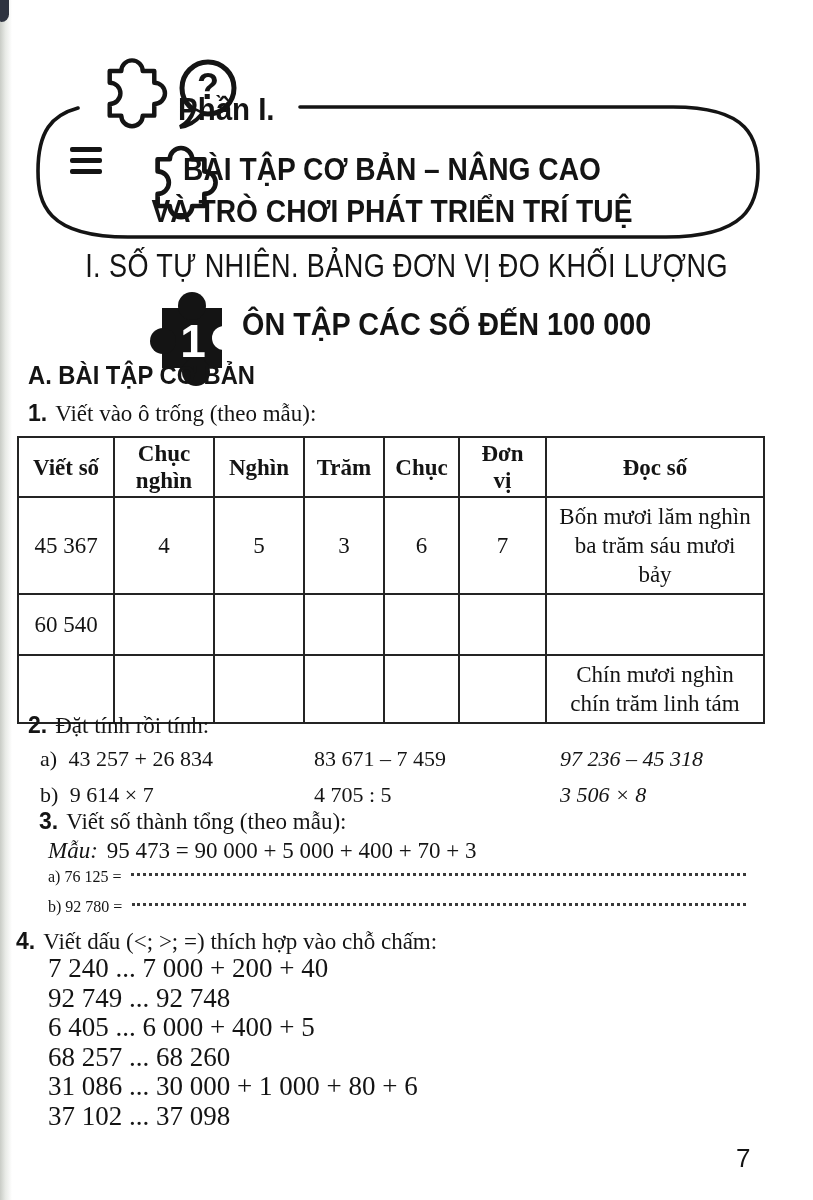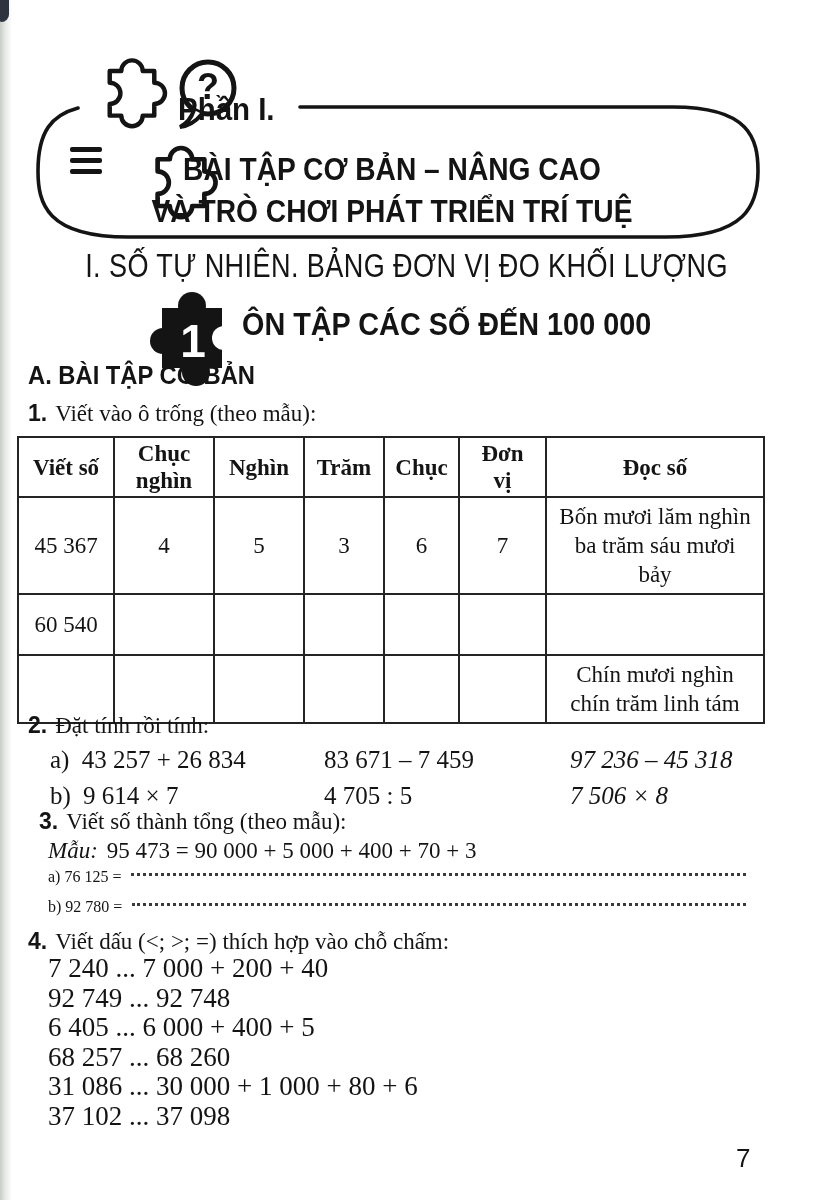--- a/index.html
+++ b/index.html
@@ -39,21 +39,21 @@
   .ex-head{font-size:23px;white-space:nowrap;}
   .ex-num{font-family:"Liberation Sans",sans-serif;font-weight:bold;font-size:23px;margin-right:8px;}
   
   table.num-table{border-collapse:collapse;table-layout:fixed;width:746px;}
   table.num-table th,table.num-table td{border:2px solid #242424;text-align:center;
     vertical-align:middle;font-size:23px;line-height:29px;padding:2px 8px;overflow:hidden;}
   table.num-table th{font-weight:bold;line-height:27px;}
   table.num-table th.narrow{padding:0 18px;text-align:center;}
   table.num-table td.read{padding:4px 10px;}
   
-  .ex2-row{position:absolute;left:50px;width:730px;font-size:25px;white-space:nowrap;}
+  .ex2-row{position:absolute;left:40px;width:730px;font-size:22px;white-space:nowrap;}
   .ex2-c2{position:absolute;left:274px;top:0;}
   .ex2-c3{position:absolute;left:520px;top:0;font-style:italic;}
   .ex3-line{position:absolute;left:48px;width:700px;display:flex;align-items:center;font-size:16px;}
   .ex3-text{white-space:nowrap;}
   .dots{flex:1;border-bottom:3px dotted #3a3a3a;margin:0 2px 6px 10px;height:1px;}
   .ital{font-style:italic;margin-right:9px;}
   .ex4-item{font-size:27px;line-height:29.5px;white-space:nowrap;}
   .page-num{font-family:"Liberation Sans",sans-serif;font-size:26px;}
 </style>
 </head>
@@ -173,39 +173,39 @@
   <div class="ex2-row" style="top:746px">
     <span>a)</span>
     <span style="margin-left:6px">43 257 + 26 834</span>
     <span class="ex2-c2">83 671 – 7 459</span>
     <span class="ex2-c3">97 236 – 45 318</span>
   </div>
   <div class="ex2-row" style="top:782px">
     <span>b)</span>
     <span style="margin-left:6px">9 614 × 7</span>
     <span class="ex2-c2">4 705 : 5</span>
-    <span class="ex2-c3">7 506 × 8</span>
+    <span class="ex2-c3">3 506 × 8</span>
   </div>
 
   <div class="abs ex-head" style="left:39px;top:808px">
     <span class="ex-num">3.</span><span>Viết số thành tổng (theo mẫu):</span>
   </div>
   <div class="abs ex-head" style="left:48px;top:838px">
     <span class="ital">Mẫu:</span><span>95 473 = 90 000 + 5 000 + 400 + 70 + 3</span>
   </div>
   <div class="ex3-line" style="top:868px">
     <span class="ex3-text">a) 76 125 =</span>
     <span class="dots"></span>
   </div>
   <div class="ex3-line" style="top:898px">
     <span class="ex3-text">b) 92 780 =</span>
     <span class="dots"></span>
   </div>
 
-  <div class="abs ex-head" style="left:28px;top:928px">
+  <div class="abs ex-head" style="left:16px;top:928px">
     <span class="ex-num">4.</span><span>Viết dấu (&lt;; &gt;; =) thích hợp vào chỗ chấm:</span>
   </div>
   <div class="abs" style="left:48px;top:954px">
     <div class="ex4-item">7 240 ... 7 000 + 200 + 40</div>
     <div class="ex4-item">92 749 ... 92 748</div>
     <div class="ex4-item">6 405 ... 6 000 + 400 + 5</div>
     <div class="ex4-item">68 257 ... 68 260</div>
     <div class="ex4-item">31 086 ... 30 000 + 1 000 + 80 + 6</div>
     <div class="ex4-item">37 102 ... 37 098</div>
   </div>

